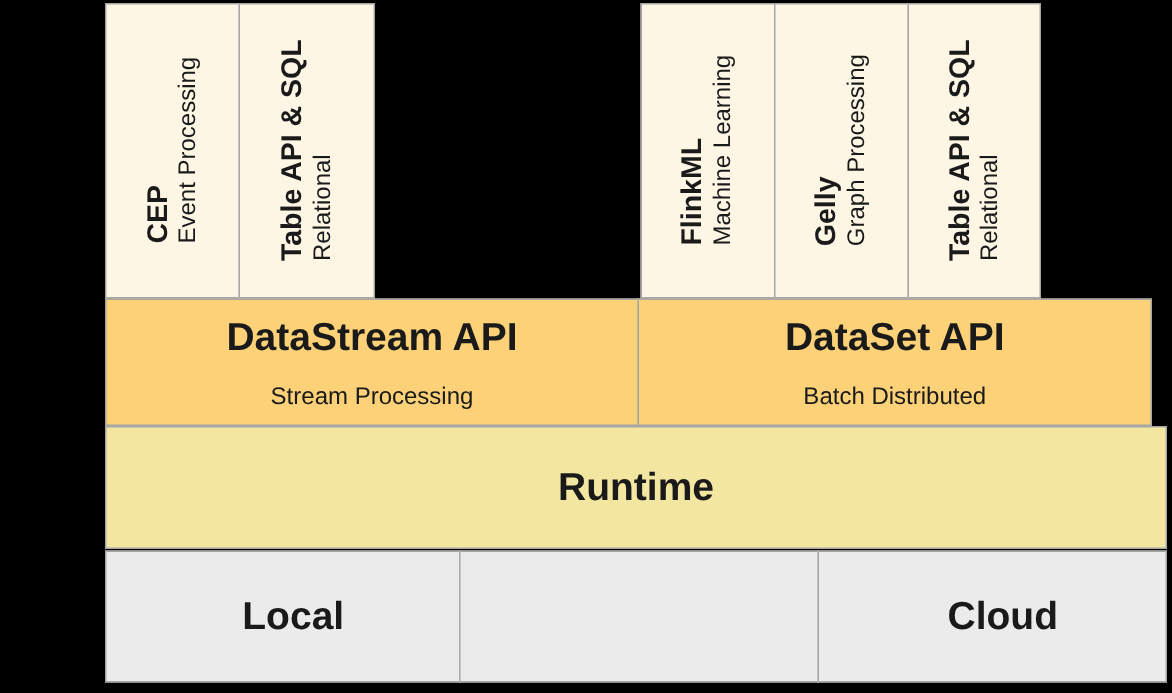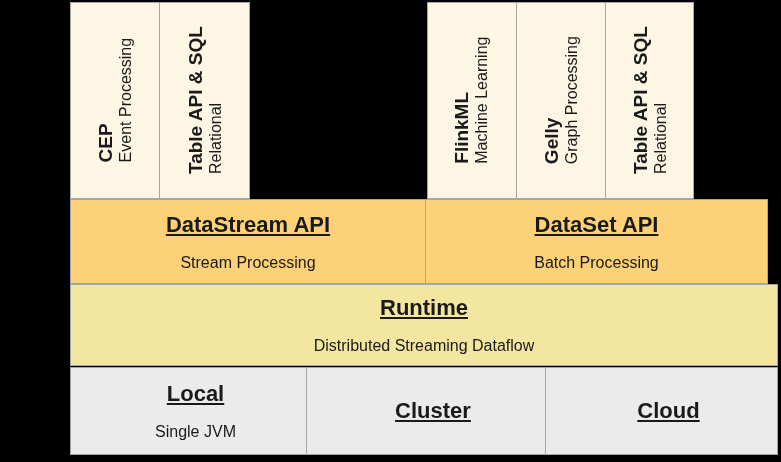--- a/index.html
+++ b/index.html
@@ -43,24 +43,23 @@
   }
   .vtext .sub {
     font-size: 16px;
   }
   
   .hbox {
     flex-direction: column;
     text-align: center;
   }
   .hbox .title {
-    font-size: 22px;
+    font-size: 26px;
     font-weight: bold;
     line-height: 1.35;
-    text-decoration: underline;
   }
   .hbox .sub {
     font-size: 16px;
     line-height: 1.35;
     margin-top: 12px;
   }
   .api-row  { background: var(--orange, #fcd177); top: 199px; height: 85px; }
   .runtime-row { background: var(--yellow, #f3e6a1); top: 284px; height: 82px; }
   .deploy-row  { background: var(--gray, #ebebeb); top: 367px; height: 88px; padding-left: 14px; }
 
@@ -113,32 +112,29 @@
       <div class="sub">Relational</div>
     </div>
   </div>
 
   <div class="box hbox api-row pos-datastream">
     <div class="title">DataStream API</div>
     <div class="sub">Stream Processing</div>
   </div>
   <div class="box hbox api-row pos-dataset">
     <div class="title">DataSet API</div>
-    <div class="sub">Batch Processing</div>
+    <div class="sub">Batch Distributed</div>
   </div>
 
   <div class="box hbox runtime-row pos-runtime">
     <div class="title">Runtime</div>
-    <div class="sub">Distributed Streaming Dataflow</div>
   </div>
 
   <div class="box hbox deploy-row pos-local">
     <div class="title">Local</div>
-    <div class="sub">Single JVM</div>
   </div>
   <div class="box hbox deploy-row pos-cluster">
-    <div class="title">Cluster</div>
   </div>
   <div class="box hbox deploy-row pos-cloud">
     <div class="title">Cloud</div>
   </div>
 
 </div>
 
 </body></html>

